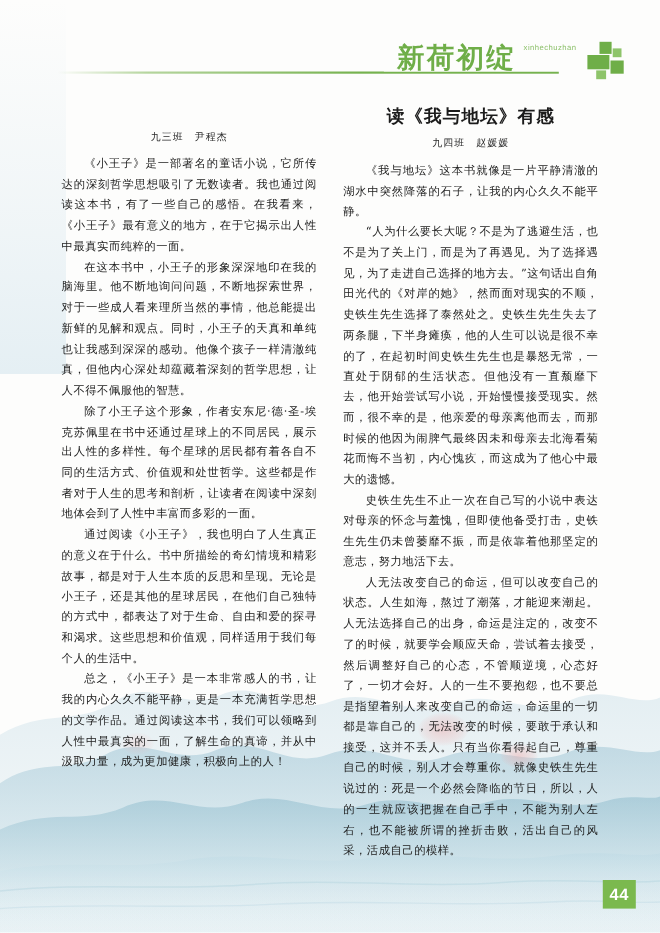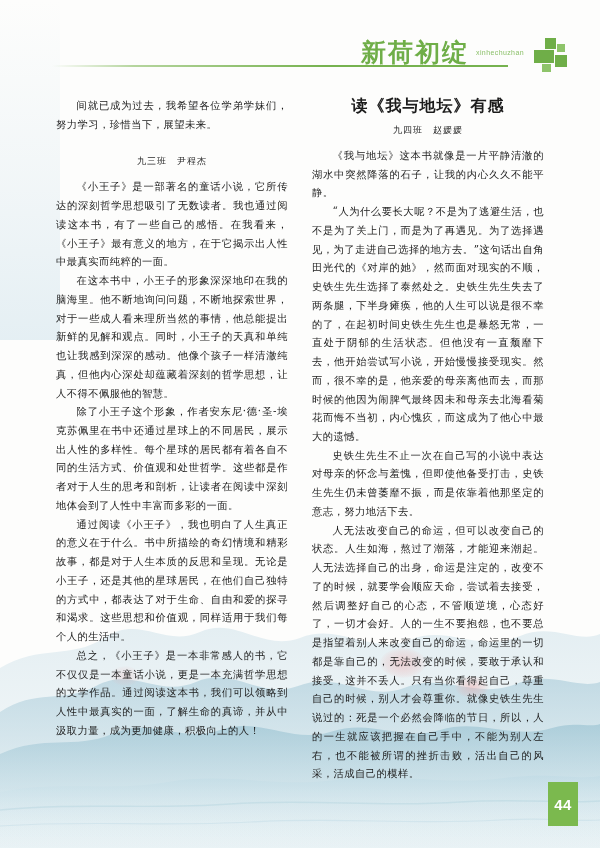--- a/index.html
+++ b/index.html
@@ -57,21 +57,21 @@
   .header-rule {
     position: absolute;
     left: 0; right: 74px; bottom: 7px;
     height: 2px;
     background: linear-gradient(90deg, rgba(122,180,80,0) 0%, rgba(122,180,80,0.55) 18%, #76b24f 60%, #76b24f 100%);
   }
   .header-title-wrap {
     position: absolute;
     right: 58px; bottom: 9px;
     display: flex;
-    align-items: center;
+    align-items: flex-start;
     gap: 7px;
     background: #fdfdfc;
     padding-left: 12px;
   }
   .header-title {
     font-size: 25px;
     font-weight: 700;
     color: #6fae48;
     letter-spacing: 2px;
     line-height: 1;
@@ -132,21 +132,21 @@
     letter-spacing: .45px;
     font-family: "DejaVu Serif", serif;
   }
 
   .spacer-title { height: 22px; }
 
   
   .page-number {
     position: absolute;
     right: 22px; bottom: 22px;
-    width: 30px; height: 44px;
+    width: 30px; height: 26px;
     background: #7bb94e;
     color: #ffffff;
     font-size: 15px;
     font-weight: 700;
     display: flex;
     align-items: center;
     justify-content: center;
     font-family: "Liberation Sans", sans-serif;
     letter-spacing: .5px;
   }
@@ -202,31 +202,30 @@
     <div class="header-mark">
       <span class="hm s1"></span>
       <span class="hm s2"></span>
       <span class="hm s3"></span>
       <span class="hm s4"></span>
       <span class="hm s5"></span>
     </div>
   </div>
 
   <div class="col col-left">
-    <p class="para">间就已成为过去，我希望各位学弟学妹们，努力学习，珍惜当下，展望未来。</p>
 
     <div class="spacer-title"></div>
 
     <div class="article-byline">九三班　尹程杰</div>
 
     <p class="para">《小王子》是一部著名的童话小说，它所传达的深刻哲学思想吸引了无数读者。我也通过阅读这本书，有了一些自己的感悟。在我看来，《小王子》最有意义的地方，在于它揭示出人性中最真实而纯粹的一面。</p>
     <p class="para">在这本书中，小王子的形象深深地印在我的脑海里。他不断地询问问题，不断地探索世界，对于一些成人看来理所当然的事情，他总能提出新鲜的见解和观点。同时，小王子的天真和单纯也让我感到深深的感动。他像个孩子一样清澈纯真，但他内心深处却蕴藏着深刻的哲学思想，让人不得不佩服他的智慧。</p>
     <p class="para">除了小王子这个形象，作者安东尼·德·圣-埃克苏佩里在书中还通过星球上的不同居民，展示出人性的多样性。每个星球的居民都有着各自不同的生活方式、价值观和处世哲学。这些都是作者对于人生的思考和剖析，让读者在阅读中深刻地体会到了人性中丰富而多彩的一面。</p>
     <p class="para">通过阅读《小王子》，我也明白了人生真正的意义在于什么。书中所描绘的奇幻情境和精彩故事，都是对于人生本质的反思和呈现。无论是小王子，还是其他的星球居民，在他们自己独特的方式中，都表达了对于生命、自由和爱的探寻和渴求。这些思想和价值观，同样适用于我们每个人的生活中。</p>
-    <p class="para">总之，《小王子》是一本非常感人的书，它不仅仅是一本童话小说，更是一本充满哲学思想的文学作品。通过阅读这本书，我们可以领略到人性中最真实的一面，了解生命的真谛，并从中汲取力量，成为更加健康，积极向上的人！</p>
+    <p class="para">总之，《小王子》是一本非常感人的书，让我的内心久久不能平静，更是一本充满哲学思想的文学作品。通过阅读这本书，我们可以领略到人性中最真实的一面，了解生命的真谛，并从中汲取力量，成为更加健康，积极向上的人！</p>
   </div>
 
   <div class="col col-right">
     <h2 class="article-title">读《我与地坛》有感</h2>
     <div class="article-byline">九四班　赵媛媛</div>
 
     <p class="para">《我与地坛》这本书就像是一片平静清澈的湖水中突然降落的石子，让我的内心久久不能平静。</p>
     <p class="para">“人为什么要长大呢？不是为了逃避生活，也不是为了关上门，而是为了再遇见。为了选择遇见，为了走进自己选择的地方去。”这句话出自角田光代的《对岸的她》，然而面对现实的不顺，史铁生先生选择了泰然处之。史铁生先生失去了两条腿，下半身瘫痪，他的人生可以说是很不幸的了，在起初时间史铁生先生也是暴怒无常，一直处于阴郁的生活状态。但他没有一直颓靡下去，他开始尝试写小说，开始慢慢接受现实。然而，很不幸的是，他亲爱的母亲离他而去，而那时候的他因为闹脾气最终因未和母亲去北海看菊花而悔不当初，内心愧疚，而这成为了他心中最大的遗憾。</p>
     <p class="para">史铁生先生不止一次在自己写的小说中表达对母亲的怀念与羞愧，但即使他备受打击，史铁生先生仍未曾萎靡不振，而是依靠着他那坚定的意志，努力地活下去。</p>
     <p class="para">人无法改变自己的命运，但可以改变自己的状态。人生如海，熬过了潮落，才能迎来潮起。人无法选择自己的出身，命运是注定的，改变不了的时候，就要学会顺应天命，尝试着去接受，然后调整好自己的心态，不管顺逆境，心态好了，一切才会好。人的一生不要抱怨，也不要总是指望着别人来改变自己的命运，命运里的一切都是靠自己的，无法改变的时候，要敢于承认和接受，这并不丢人。只有当你看得起自己，尊重自己的时候，别人才会尊重你。就像史铁生先生说过的：死是一个必然会降临的节日，所以，人的一生就应该把握在自己手中，不能为别人左右，也不能被所谓的挫折击败，活出自己的风采，活成自己的模样。</p>

